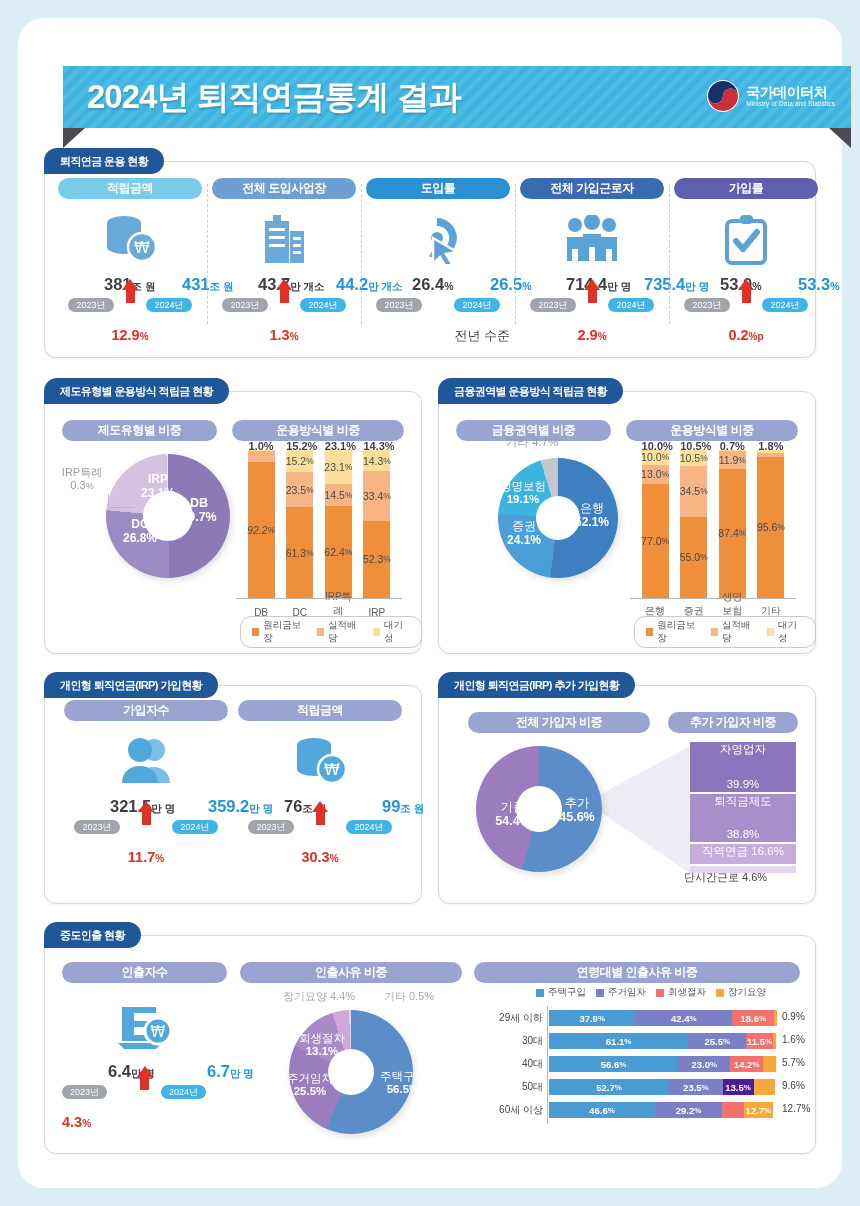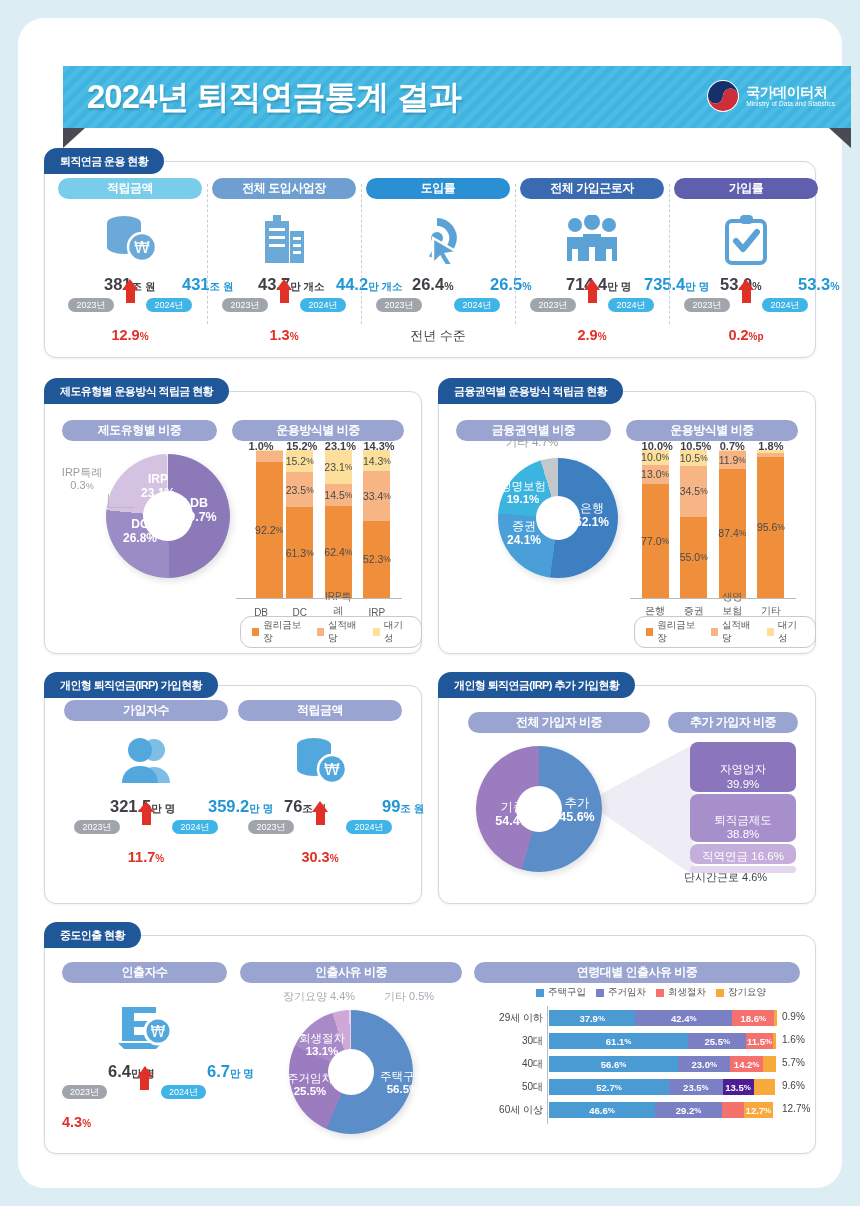--- a/index.html
+++ b/index.html
@@ -74,21 +74,21 @@
   .yr { display: inline-block; margin-top: 3px; height: 14px; line-height: 14px;
     padding: 0 8px; border-radius: 7px; font-size: 9px; color: #fff; }
   .yr.old { background: #a0a4ab; }
   .yr.new { background: #3fb4e6; }
   .arrow { position: absolute; left: 50%; top: 4px; transform: translateX(-50%); }
   .arrow i { display: block; width: 0; height: 0; border-left: 8px solid transparent;
     border-right: 8px solid transparent; border-bottom: 11px solid #e03028; }
   .arrow b { display: block; width: 9px; height: 13px; background: #e03028; margin: 0 auto; }
   .delta { font-size: 14.5px; font-weight: bold; color: #e03028; margin-top: 8px; }
   .delta .s { font-size: 10px; }
-  .delta.flat { color: #3f3f46; font-weight: normal; font-size: 13px; }
+  .delta.flat { color: #3f3f46; font-weight: normal; font-size: 13px; text-align: right; }
 
   
   .donut { position: relative; }
   .donut .hole { position: absolute; border-radius: 50%; background: #fff; }
   .dlabel { position: absolute; text-align: center; line-height: 1.15; }
   .bar { position: absolute; bottom: 22px; width: 100%; }
   .seg { width: 100%; display: flex; align-items: center; justify-content: center;
     font-size: 10.5px; color: #4a4a4a; }
   .cap { position: absolute; width: 100%; text-align: center; font-size: 11px;
     font-weight: bold; color: #3f3f46; }
@@ -103,22 +103,22 @@
 
   .hbar-row { position: absolute; height: 16px; }
   .hseg { position: absolute; height: 100%; display: flex; align-items: center;
     justify-content: center; font-size: 9.5px; color: #fff; font-weight: bold; }
   .hlbl { position: absolute; right: 100%; margin-right: 6px; top: 1px;
     font-size: 10px; color: #444; white-space: nowrap; }
   .hout { position: absolute; left: 100%; margin-left: 5px; top: 1px;
     font-size: 10px; color: #444; white-space: nowrap; }
 
   .blk { position: absolute; width: 100%; display: flex; flex-direction: column;
-    align-items: center; justify-content: flex-end; color: #fff; font-size: 11.5px;
-    line-height: 1.3; border-bottom: 2px solid #fff; border-radius: 8px; }
+    align-items: center; justify-content: space-between; color: #fff; font-size: 11.5px;
+    line-height: 1.3; border-bottom: 2px solid #fff; }
   .note { position: absolute; font-size: 11px; color: #3f3f46; }
 </style>
 </head>
 <body>
 
 <div class="page"></div>
 
 <div class="banner-wrap">
   <div class="banner"></div>
   <div class="fold-l"></div>
@@ -303,21 +303,21 @@
       <div class="dlabel" style="left: 130px; top: 118px; font-size: 12.5px; color: rgb(255, 255, 255); width: 50px;"><b>DB</b><br><b>49.7%</b></div>
       <div class="dlabel" style="left: 72px; top: 140px; font-size: 12px; color: rgb(255, 255, 255); width: 48px;"><b>DC</b><br><b>26.8%</b></div>
       <div class="dlabel" style="left: 90px; top: 95px; font-size: 12px; color: rgb(255, 255, 255); width: 48px;"><b>IRP</b><br><b>23.1%</b></div>
       <div class="dlabel" style="left: 10px; top: 88px; font-size: 11px; color: rgb(156, 156, 156); width: 56px;">IRP특례<br>0.3<span style="font-size:9px">%</span></div>
       <div style="position: absolute; left: 64px; top: 116px; width: 26px; height: 14px; border-left: 1px solid rgb(187, 187, 187); border-bottom: 1px solid rgb(187, 187, 187);"></div>
     </div>
 
   <div id="bars-scheme" style="position:absolute;left:192px;top:62px;width:166px;height:180px;">
       <div style="position: absolute; left: 11.6px; bottom: 0px; width: 27px; top: 0px;">
         <div class="cap" style="top:0;">1.0%</div>
-        <div class="bar" style="height:148px;left:8px;">
+        <div class="bar" style="height:148px;left:0;font-style:italic;">
           <div class="seg" style="height:1.48px;background:#fbdf9a;"></div>
           <div class="seg" style="height:10.064px;background:#f7b585;"></div>
           <div class="seg" style="height:136.45600000000002px;background:#ef8f3c;">92.2<span style="font-size:8.5px">%</span></div>
         </div>
         <div class="btick">DB</div>
       </div>
       <div style="position: absolute; left: 50.2px; bottom: 0px; width: 27px; top: 0px;">
         <div class="cap" style="top:0;">15.2%</div>
         <div class="bar" style="height:148px;left:0;">
           <div class="seg" style="height:22.496px;background:#fbdf9a;">15.2<span style="font-size:8.5px">%</span></div>

